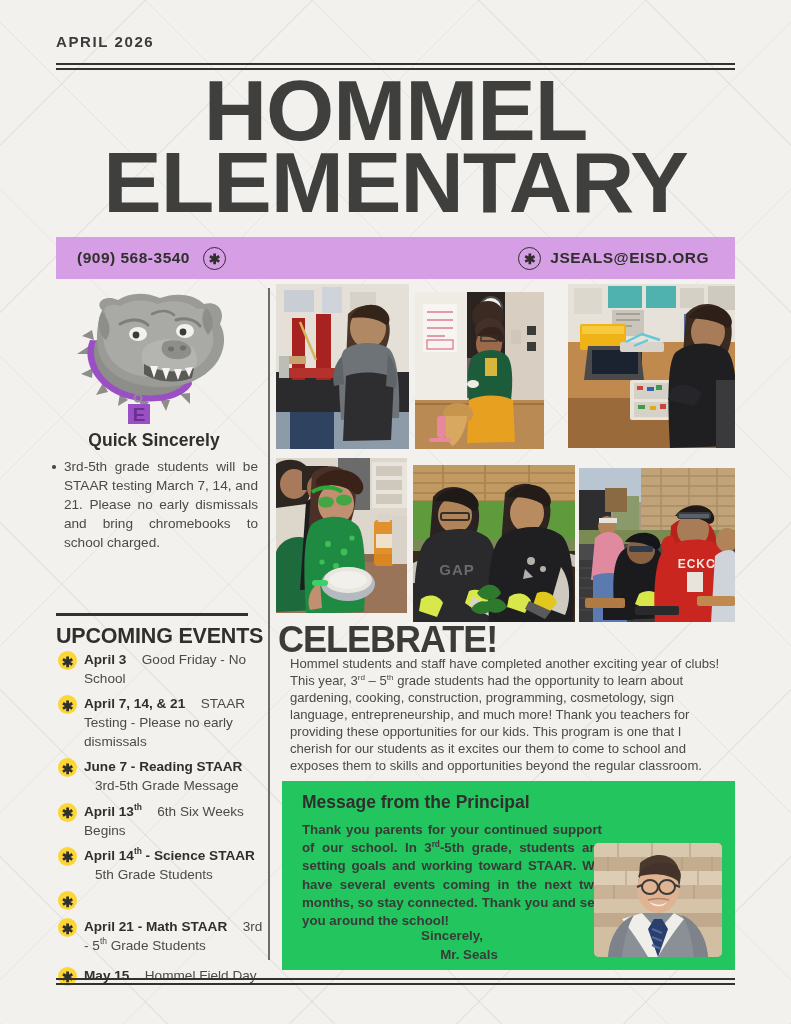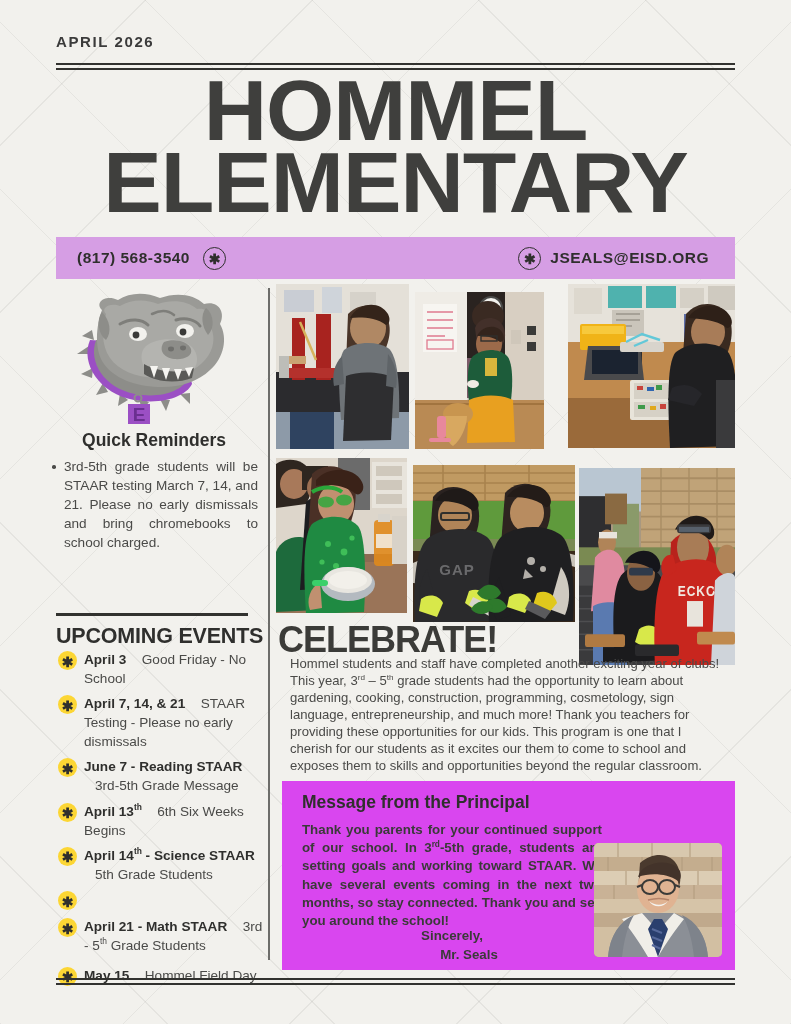--- a/index.html
+++ b/index.html
@@ -120,21 +120,21 @@
     font-size:36px;font-weight:700;color:#3b3b38;letter-spacing:-1px;line-height:1;
   }
   .celebrate-body{
     position:absolute;left:290px;top:655px;width:434px;
     font-size:13.1px;line-height:1.30;color:#4a4a48;
   }
 
   
   .principal{
     position:absolute;left:282px;top:781px;width:453px;height:189px;
-    background:#d946ef;
+    background:#22c55e;
   }
   .pr-title{
     position:absolute;left:20px;top:11px;
     font-size:17.5px;font-weight:700;color:#2f2f2d;
   }
   .pr-body{
     position:absolute;left:20px;top:40px;width:300px;
     font-size:13.3px;font-weight:700;line-height:1.37;color:#3a3a38;
     text-align:justify;
   }
@@ -160,21 +160,21 @@
   <div class="issue-date">APRIL 2026</div>
   <div class="rule-double rule-top"></div>
 
   <div class="masthead">
     <span class="line l1">HOMMEL</span>
     <span class="line l2">ELEMENTARY</span>
   </div>
 
   <div class="contact-bar">
     <div class="contact-left">
-      <span class="txt">(817) 568-3540</span>
+      <span class="txt">(909) 568-3540</span>
       <span class="ast-circle">
           <span>✱</span>
         </span>
     </div>
     <div class="contact-right">
       <span class="ast-circle">
           <span>✱</span>
         </span>
       <span class="txt">JSEALS@EISD.ORG</span>
     </div>
@@ -231,21 +231,21 @@
           <polygon points="102,81 110,81 106,92"></polygon>
           <polygon points="113,80 121,79 117,89"></polygon>
         </g>
 
         <circle cx="66" cy="110" r="3.5" fill="none" stroke="#8d8d89" stroke-width="2"></circle>
         <path d="M56 116 h22 v20 h-22 Z" fill="#9b4fc4"></path>
         <text x="67" y="133" font-family="Liberation Sans, sans-serif" font-size="19" font-weight="700" fill="#6a2f90" text-anchor="middle">E</text>
       </g>
     </svg>
 
-    <div class="qr-title">Quick Reminders</div>
+    <div class="qr-title">Quick Sincerely</div>
     <ul class="qr-list">
       <li>3rd-5th grade students will be STAAR testing March 7, 14, and 21. Please no early dismissals and bring chromebooks to school charged.</li>
     </ul>
   </div>
 
   <div class="events-rule"></div>
   <div class="events-title">UPCOMING EVENTS</div>
 
   <div class="events">
     <div class="event">
@@ -522,21 +522,21 @@
         <path d="M116 136 l22 10 l-6 8 l-20 -10 Z" fill="#5a5a5c"></path>
 
         <g fill="#2e7a2c">
           <path d="M64 128 c8 -12 20 -10 24 0 c-4 8 -18 10 -24 0 Z"></path>
           <path d="M70 140 c8 -10 20 -8 24 2 c-6 8 -18 8 -24 -2 Z"></path>
           <path d="M58 144 c6 -10 18 -10 22 -2 c-4 8 -16 10 -22 2 Z"></path>
         </g>
       </svg>
     </div>
 
-    <div class="photo" style="left:303px;top:184px;width:156px;height:197px;">
+    <div class="photo" style="left:303px;top:184px;width:156px;height:154px;">
       <svg viewBox="0 0 156 154" preserveAspectRatio="none">
         <rect width="156" height="154" fill="#a89880"></rect>
         <rect x="0" y="0" width="156" height="34" fill="#b9c6d2"></rect>
         <rect x="62" y="0" width="94" height="72" fill="#c0a378"></rect>
         <g stroke="#a98d64" stroke-width="1.4">
           <path d="M62 8 h94 M62 18 h94 M62 28 h94 M62 38 h94 M62 48 h94 M62 58 h94 M62 68 h94"></path>
           <path d="M82 0 v72 M110 0 v72 M138 0 v72"></path>
         </g>
         <rect x="0" y="22" width="32" height="46" fill="#2e2e30"></rect>
         <rect x="34" y="28" width="26" height="34" fill="#8a9a6a"></rect>

